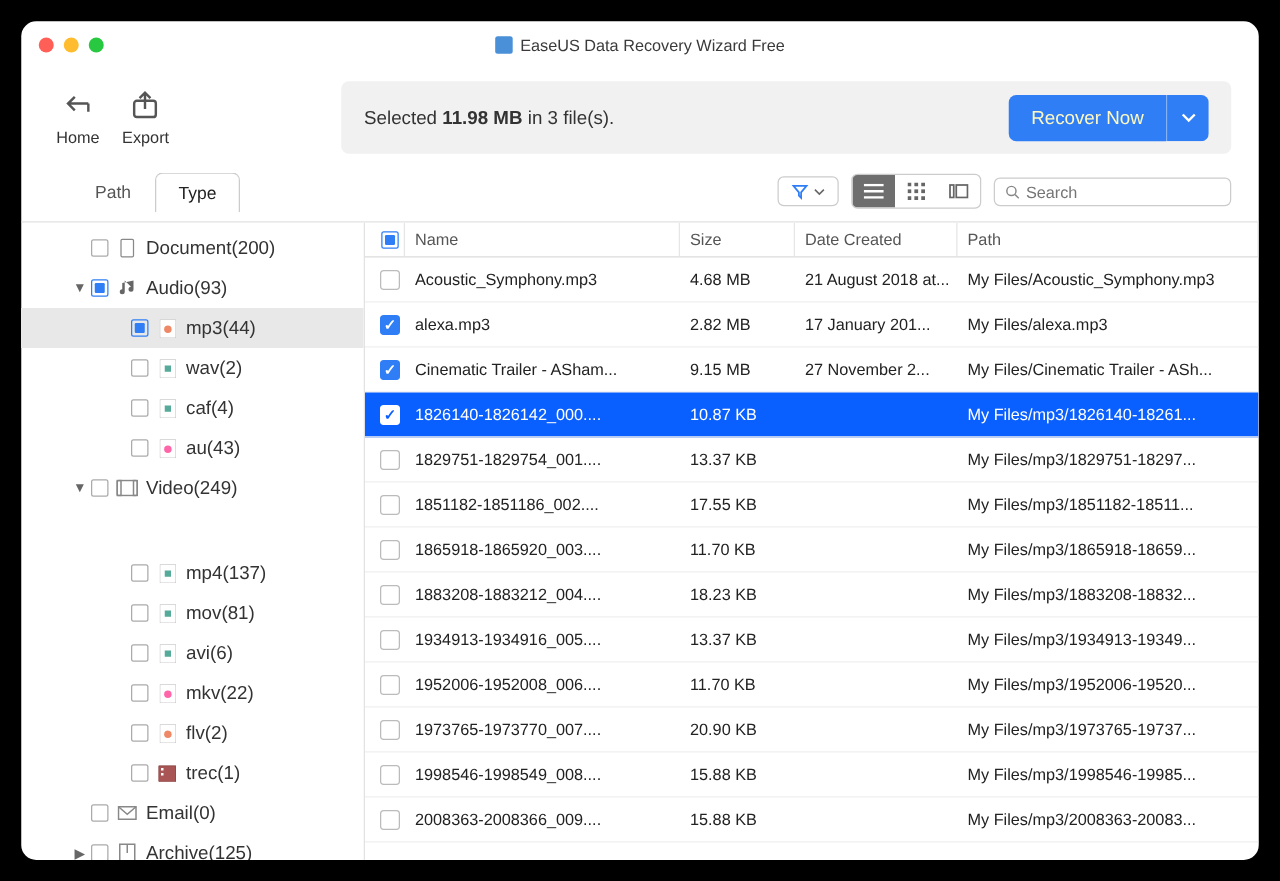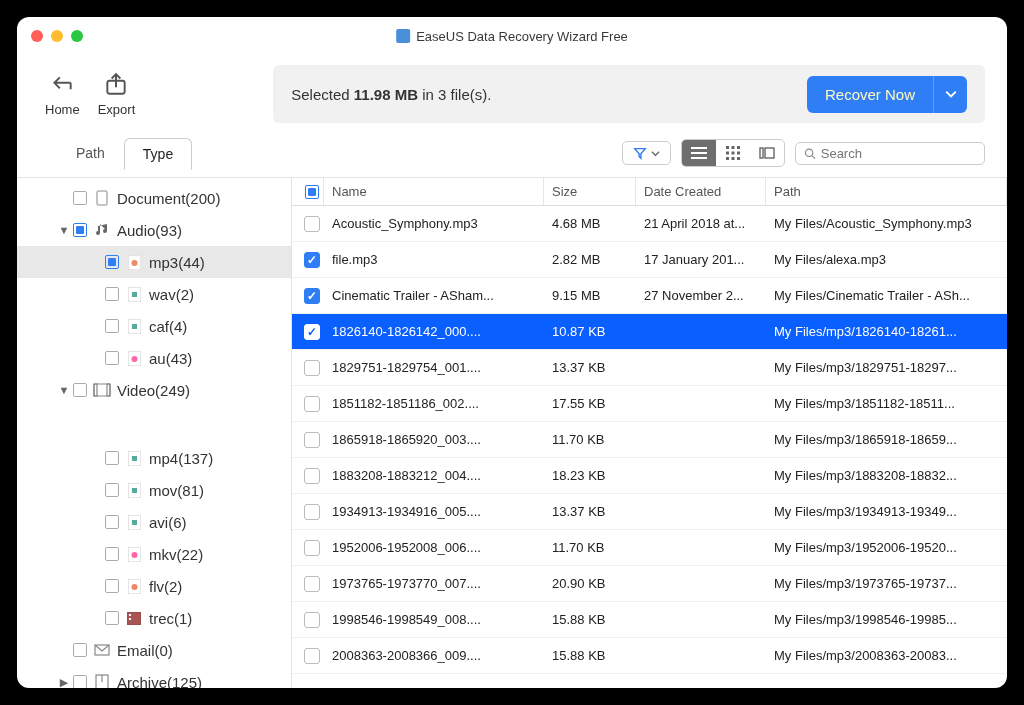--- a/index.html
+++ b/index.html
@@ -354,28 +354,28 @@
         <div class="th col-date">Date Created</div>
         <div class="th col-path">Path</div>
       </div>
       <div class="rows" id="rows">
             <div class="row">
               <div class="cell cell-check">
                 <div class="file-check "></div>
               </div>
               <div class="cell col-name">Acoustic_Symphony.mp3</div>
               <div class="cell col-size">4.68 MB</div>
-              <div class="cell col-date">21 April 2018 at...</div>
+              <div class="cell col-date">21 August 2018 at...</div>
               <div class="cell col-path">My Files/Acoustic_Symphony.mp3</div>
             </div>
             <div class="row">
               <div class="cell cell-check">
                 <div class="file-check checked"></div>
               </div>
-              <div class="cell col-name">file.mp3</div>
+              <div class="cell col-name">alexa.mp3</div>
               <div class="cell col-size">2.82 MB</div>
               <div class="cell col-date">17 January 201...</div>
               <div class="cell col-path">My Files/alexa.mp3</div>
             </div>
             <div class="row">
               <div class="cell cell-check">
                 <div class="file-check checked"></div>
               </div>
               <div class="cell col-name">Cinematic Trailer - ASham...</div>
               <div class="cell col-size">9.15 MB</div>

